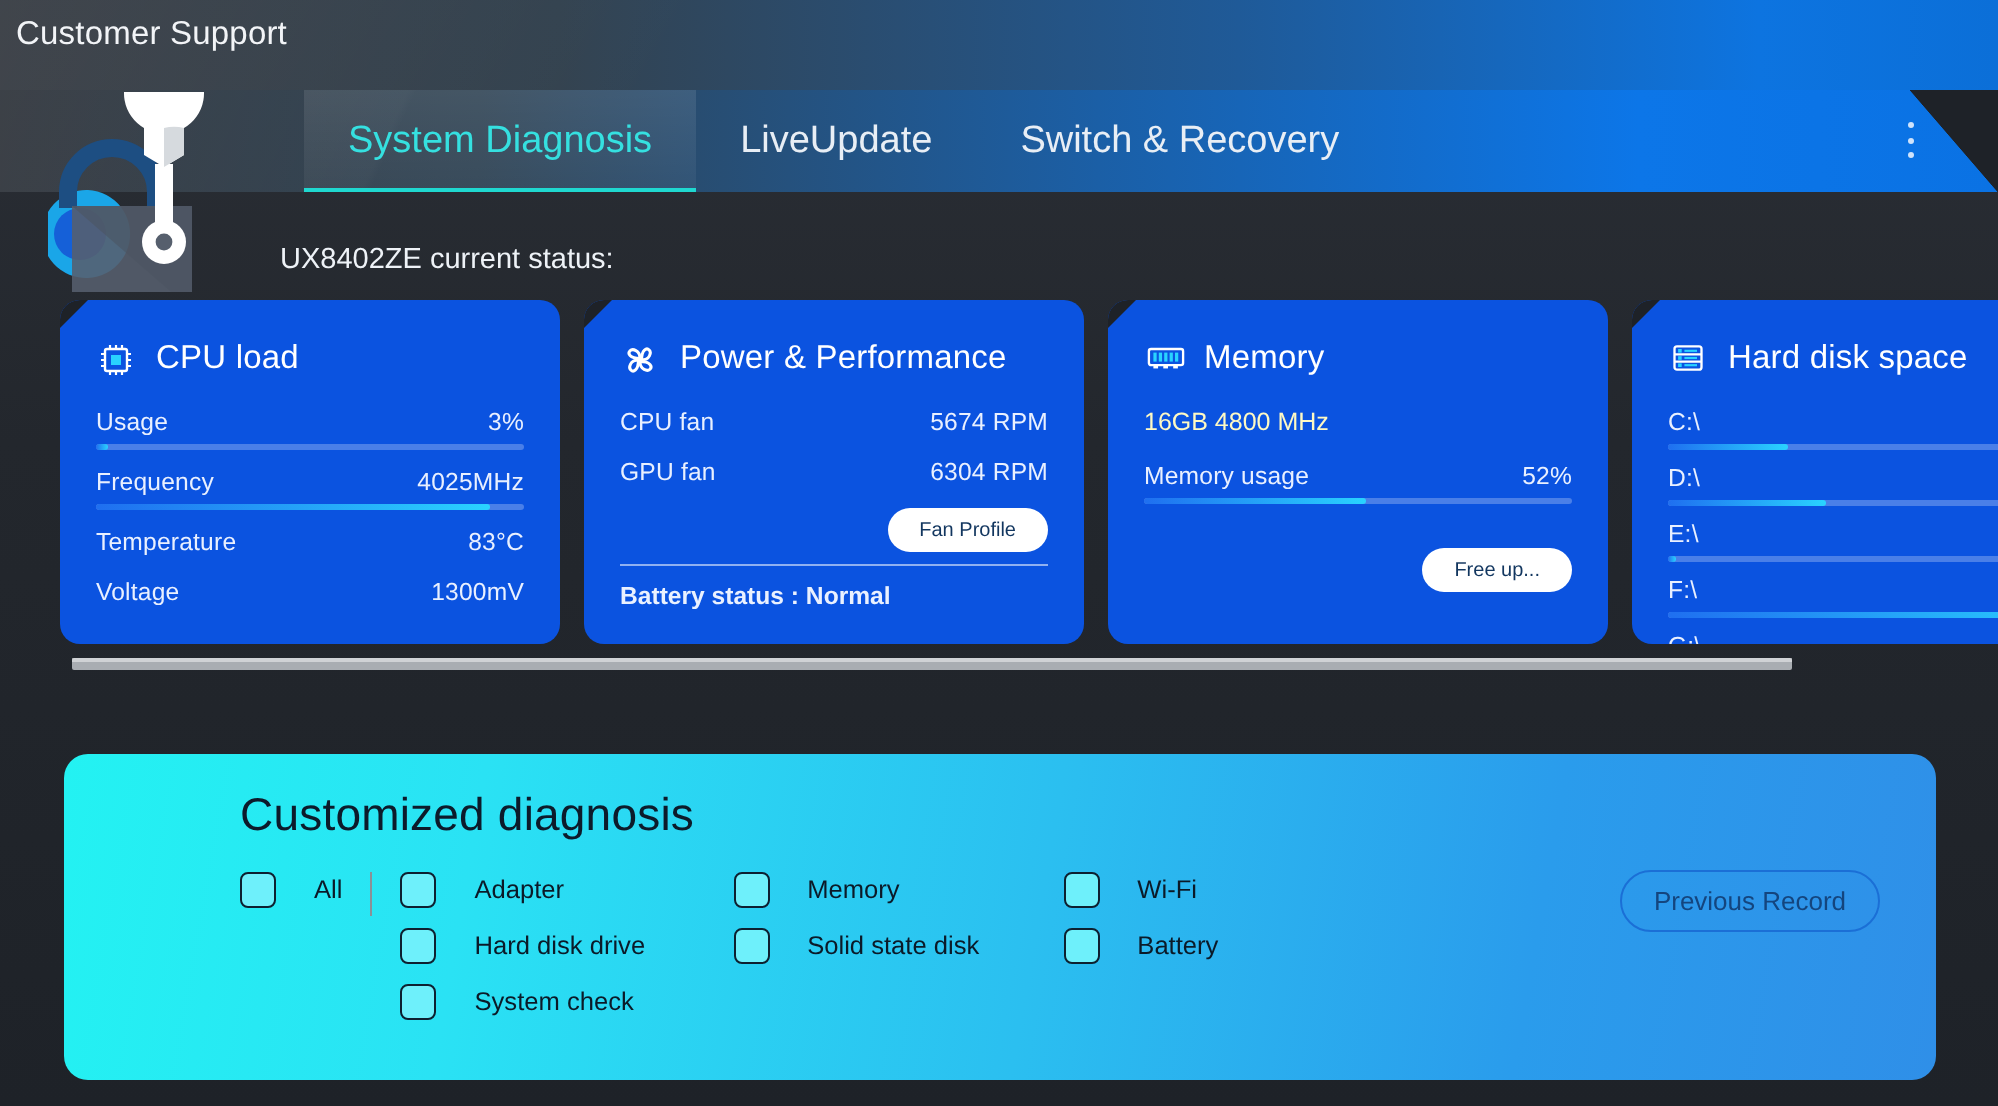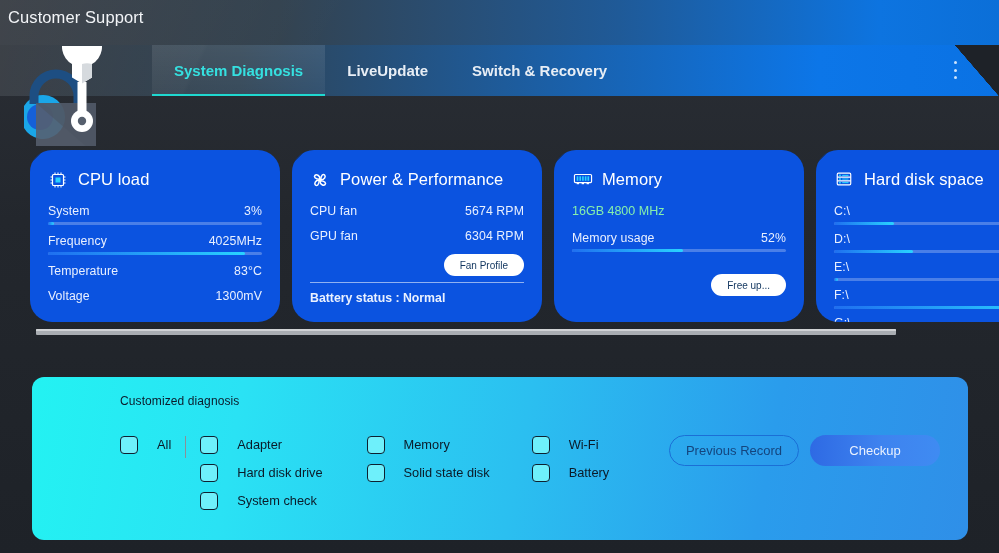--- a/index.html
+++ b/index.html
@@ -52,22 +52,22 @@
     background: linear-gradient(115deg, rgba(255,255,255,0.055) 0%, rgba(255,255,255,0.02) 46%, rgba(255,255,255,0) 47%);
   }
 
   .tabs {
     position: absolute; left: 152px; top: 0;
     height: 51px; display: flex; align-items: stretch;
   }
   .tab {
     display: flex; align-items: center; justify-content: center;
     padding: 0 22px;
-    font-size: 15px; color: #e8eef5;
-    position: relative; cursor: default; font-weight: bold;
+    font-size: 19px; color: #e8eef5;
+    position: relative; cursor: default;
   }
   .tab.active {
     color: #35e0e0;
     background: linear-gradient(180deg, rgba(255,255,255,0.10) 0%, rgba(255,255,255,0.045) 100%);
   }
   .tab.active::after {
     content: ""; position: absolute; left: 0; right: 0; bottom: 0;
     height: 2px; background: #1fd8d0;
   }
   .kebab {
@@ -93,21 +93,21 @@
     width: 999px; height: 172px;
     overflow: hidden; z-index: 2;
   }
   .cards-track {
     position: absolute; left: 30px; top: 0;
     display: flex; gap: 12px;
   }
   .card {
     width: 250px; height: 172px;
     background: #0b53e0;
-    border-radius: 22px;
+    border-radius: 10px;
     padding: 16px 18px 14px 18px;
     position: relative;
     color: #ffffff;
     flex: 0 0 auto;
     overflow: hidden;
   }
   .card::before {
     content: ""; position: absolute; left: 0; top: 0;
     border-left: 14px solid #1e2228;
     border-bottom: 14px solid transparent;
@@ -129,21 +129,21 @@
 
   .pillbtn {
     display: inline-flex; align-items: center; justify-content: center;
     height: 22px; border-radius: 11px;
     background: #ffffff; color: #12365f;
     font-size: 10px; padding: 0 16px; white-space: nowrap;
   }
   .hr { height: 1px; background: rgba(255,255,255,0.55); margin: 6px 0 8px 0; }
 
   
-  .mem-spec { font-size: 12.5px; margin: 10px 0 13px 0; color: #86efac; }
+  .mem-spec { font-size: 12.5px; margin: 10px 0 13px 0; color: #fef9c3; }
 
   
   .card.disk { width: 250px; }
   .disk .metric { margin-bottom: 7px; }
 
   
   .hscroll {
     position: absolute; left: 36px; top: 329px;
     width: 860px; height: 6px;
     background: #a9adb2; border-radius: 1px; z-index: 3;
@@ -156,21 +156,21 @@
   
   .diag {
     position: absolute; left: 32px; top: 377px;
     width: 936px; height: 163px;
     border-radius: 12px;
     background: linear-gradient(100deg, #23f2f2 0%, #2ae2f4 22%, #2bbff0 52%, #2a9cec 78%, #2f8fe8 100%);
     z-index: 3; overflow: hidden;
   }
   .diag-title {
     position: absolute; left: 88px; top: 17px;
-    font-size: 12px; color: #0c1b2b; letter-spacing: .1px;
+    font-size: 23px; color: #0c1b2b; letter-spacing: .1px;
   }
   .cbgrid { position: absolute; left: 88px; top: 58px; display: flex; align-items: flex-start; }
   .cbcol { display: flex; flex-direction: column; gap: 9px; }
   .cbitem { display: flex; align-items: center; gap: 19px; height: 19px; }
   .cbbox {
     width: 18px; height: 18px; flex: 0 0 auto;
     border: 1.6px solid #0d2030; border-radius: 4px;
     background: #6ef0fb;
   }
   .cblabel { font-size: 12.8px; color: #0b1a28; white-space: nowrap; }
@@ -237,39 +237,40 @@
                  M63.5 42 h9 v30 h-9 z" opacity="0"></path>
         <path d="M58 18 a20 20 0 1 1 20 0 v13.5 l-10 6 l-10 -6 z" fill="#ffffff"></path>
         <rect x="63.5" y="36" width="9" height="32" fill="#ffffff"></rect>
         <circle cx="68" cy="75" r="11" fill="#ffffff"></circle>
         <circle cx="68" cy="75" r="4.2" fill="#565f6d"></circle>
       </g>
       <path d="M68 18 a20 20 0 0 1 10 0 v13.5 l-10 6 z" fill="#d6dade"></path>
     </svg>
   </div>
 
+  <div class="status-label">UX8402ZE current status:</div>
 
   <div class="cards-viewport">
     <div class="cards-track" id="cards">
         <div class="card">
           <div class="card-head">
             <span class="cicon"><svg viewBox="0 0 20 20" width="20" height="20">
                 <g fill="none" stroke="#ffffff" stroke-width="1.2">
                   <rect x="4.5" y="4.5" width="11" height="11" rx="1"></rect>
                   <rect x="7.5" y="7.5" width="5" height="5" fill="#29d3ff" stroke="none"></rect>
                 </g>
                 <g stroke="#ffffff" stroke-width="1.1">
                   <path d="M7 2.5v2M10 2.5v2M13 2.5v2M7 15.5v2M10 15.5v2M13 15.5v2M2.5 7h2M2.5 10h2M2.5 13h2M15.5 7h2M15.5 10h2M15.5 13h2"></path>
                 </g>
               </svg></span>
             <span class="card-title">CPU load</span>
           </div>
           <div class="metric">
             <div class="row">
-              <span class="k">System</span>
+              <span class="k">Usage</span>
               <span class="v">3%</span>
             </div>
             <div class="bar">
               <span style="width: 3%;"></span>
             </div>
           </div>
           <div class="metric">
             <div class="row">
               <span class="k">Frequency</span>
               <span class="v">4025MHz</span>
@@ -459,17 +460,16 @@
           </div>
           <div class="cbitem">
             <span class="cbbox"></span>
             <span class="cblabel">Battery</span>
           </div>
         </div>
       </div>
 
     <div class="diag-actions">
       <div class="btn-outline">Previous Record</div>
-      <div class="btn-primary">Checkup</div>
     </div>
   </div>
 
 </div>
 
 </body></html>

